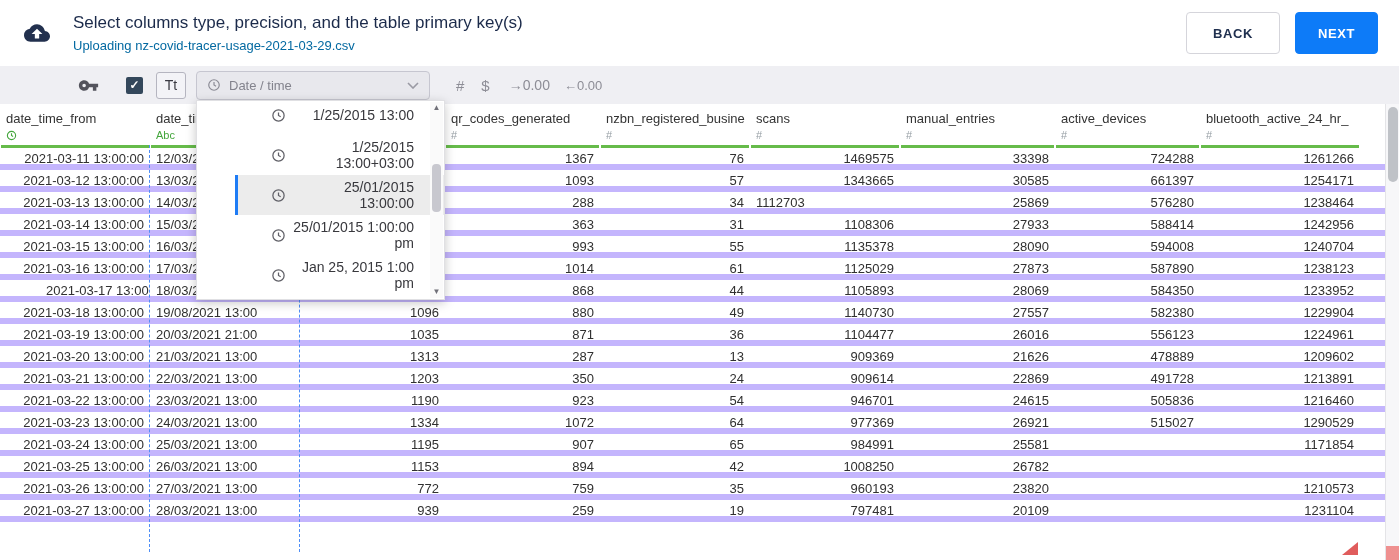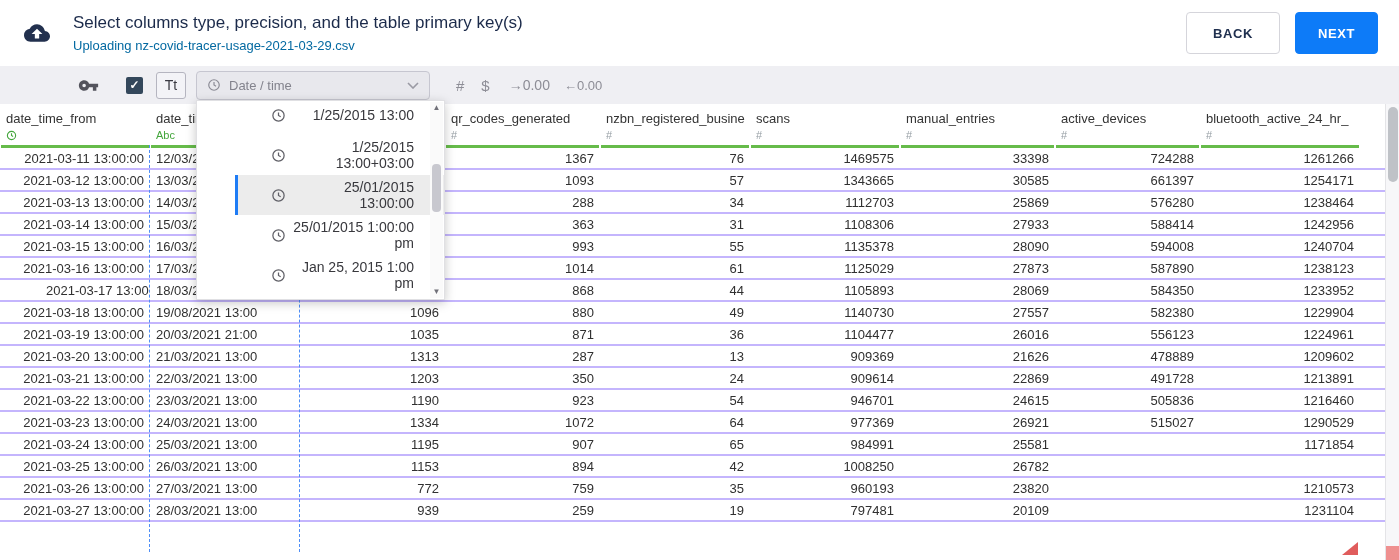--- a/index.html
+++ b/index.html
@@ -35,21 +35,21 @@
   
   .table { position:absolute; top:104px; left:0; width:1385px; overflow:hidden; }
   .thead { display:flex; height:44px; position:relative; background:#fff; }
   .th { position:relative; flex-shrink:0; overflow:hidden; cursor:pointer; }
   .colname { padding:7px 6px 0; font-size:13px; color:#333; white-space:nowrap; }
   .coltype { padding:2px 6px 0; font-size:11px; height:16px; display:flex; align-items:center; }
   .coltype.green { color:#44a63c; }
   .coltype.gray { color:#98a0a6; }
   .greenbar { position:absolute; bottom:0; left:1px; right:1px; height:3px; background:#66bb4a; }
   .tbody { background:#fff; }
-  .tr { display:flex; height:22px; border-bottom:2px solid #c4b5fd; }
+  .tr { display:flex; height:22px; border-bottom:6px solid #c4b5fd; }
   .td { flex-shrink:0; font-size:13px; color:#303030; line-height:21px; padding:0 6px; white-space:nowrap; overflow:hidden; }
 
   
   .sel-line { position:absolute; top:145px; height:407px; width:0; border-left:1px dashed #4f8ef7; z-index:4; }
   .sel-line.l1 { left:149px; }
   .sel-line.l2 { left:299px; }
 
   
   .dropdown { position:absolute; left:196px; top:100px; width:249px; height:200px; background:#fff; border:1px solid #e0e0e3; box-shadow:0 3px 10px rgba(0,0,0,.22); z-index:10; overflow:hidden; }
   .dd-list { margin-top:-6px;padding-left:38px; }
@@ -194,21 +194,21 @@
           <div class="td" style="width: 155px; text-align: right;">30585</div>
           <div class="td" style="width: 145px; text-align: right;">661397</div>
           <div class="td" style="width: 160px; text-align: right;">1254171</div>
         </div>
         <div class="tr">
           <div class="td" style="width: 150px; text-align: right;">2021-03-13 13:00:00</div>
           <div class="td" style="width: 150px; text-align: left;">14/03/2021 13:00</div>
           <div class="td" style="width: 145px; text-align: right;"></div>
           <div class="td" style="width: 155px; text-align: right;">288</div>
           <div class="td" style="width: 150px; text-align: right;">34</div>
-          <div class="td" style="width: 150px; text-align: right;">1112703</div>
+          <div class="td" style="width: 150px; ">1112703</div>
           <div class="td" style="width: 155px; text-align: right;">25869</div>
           <div class="td" style="width: 145px; text-align: right;">576280</div>
           <div class="td" style="width: 160px; text-align: right;">1238464</div>
         </div>
         <div class="tr">
           <div class="td" style="width: 150px; text-align: right;">2021-03-14 13:00:00</div>
           <div class="td" style="width: 150px; text-align: left;">15/03/2021 13:00</div>
           <div class="td" style="width: 145px; text-align: right;"></div>
           <div class="td" style="width: 155px; text-align: right;">363</div>
           <div class="td" style="width: 150px; text-align: right;">31</div>

